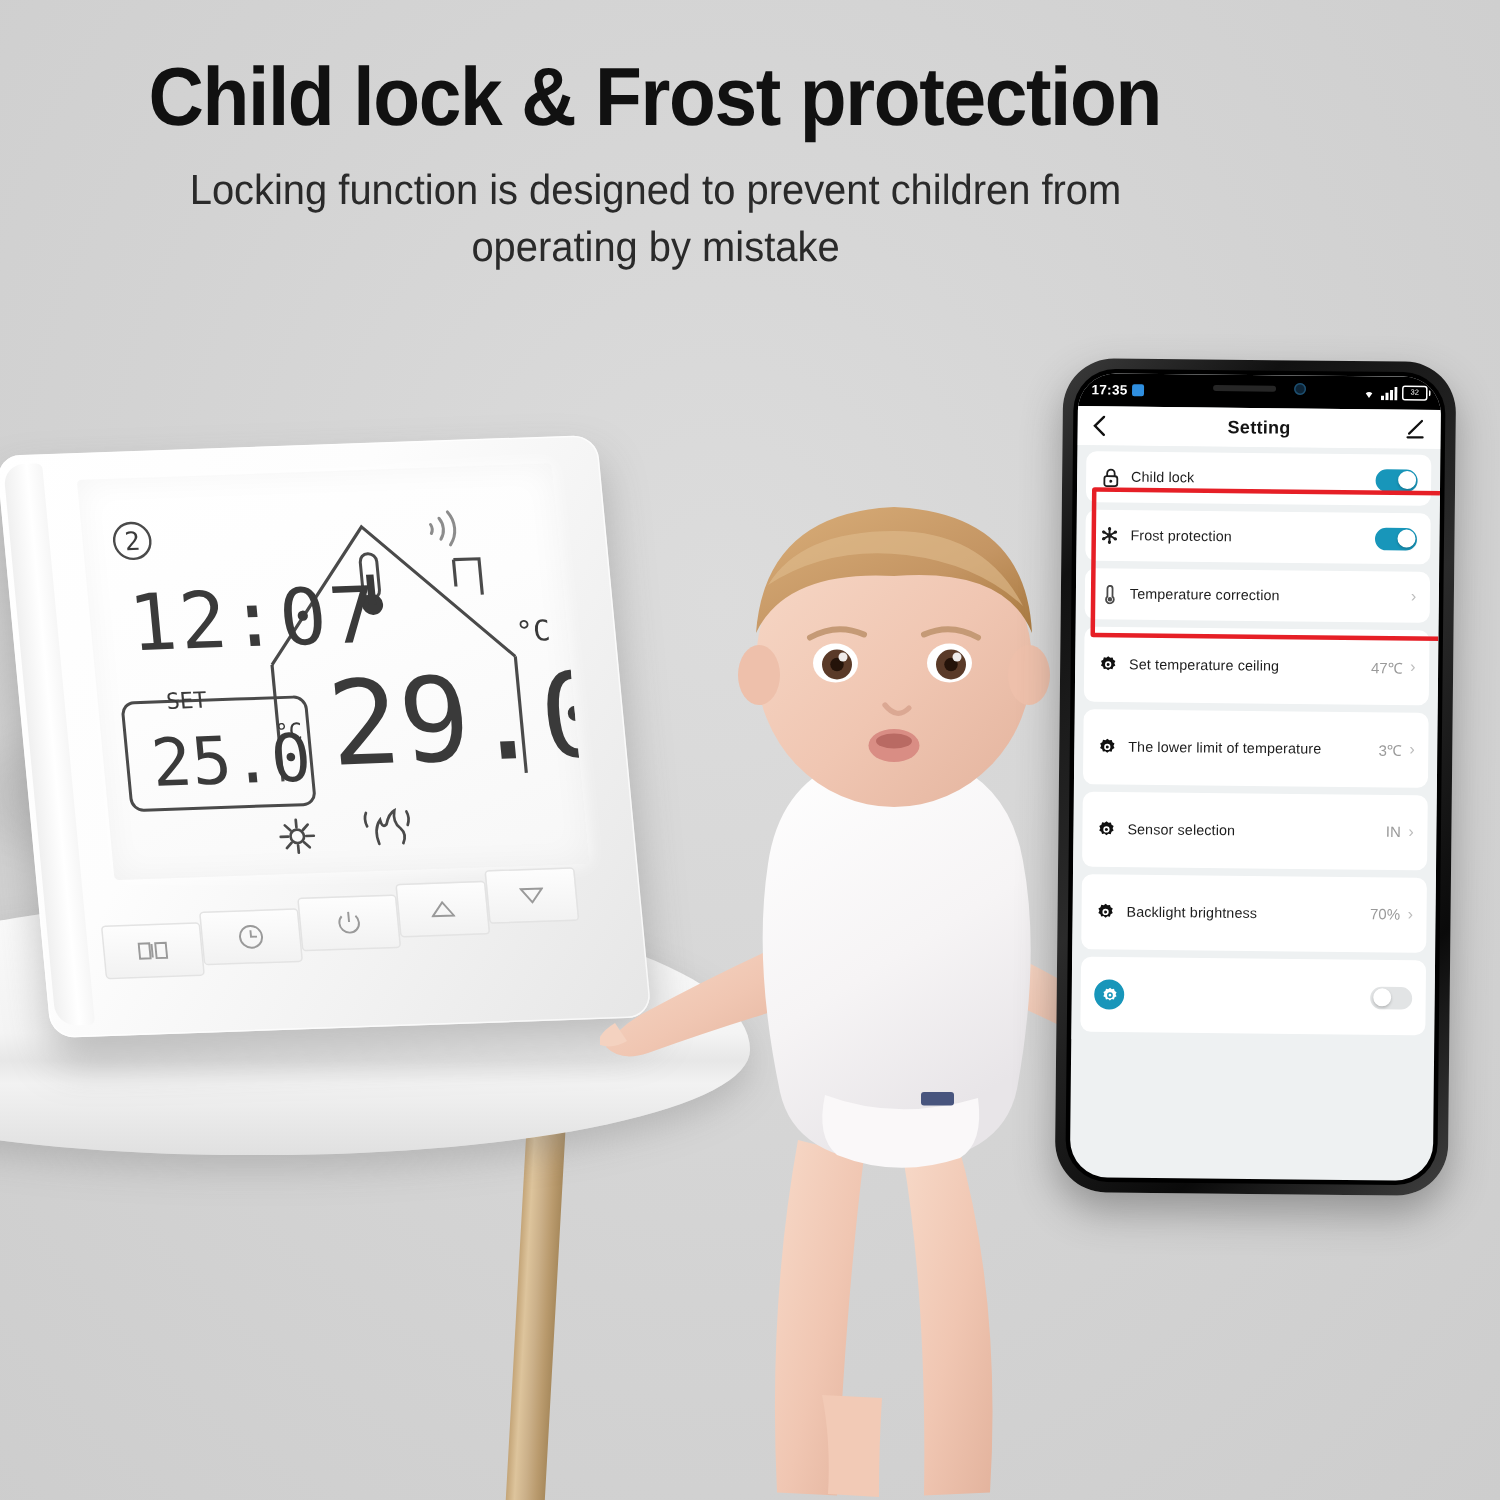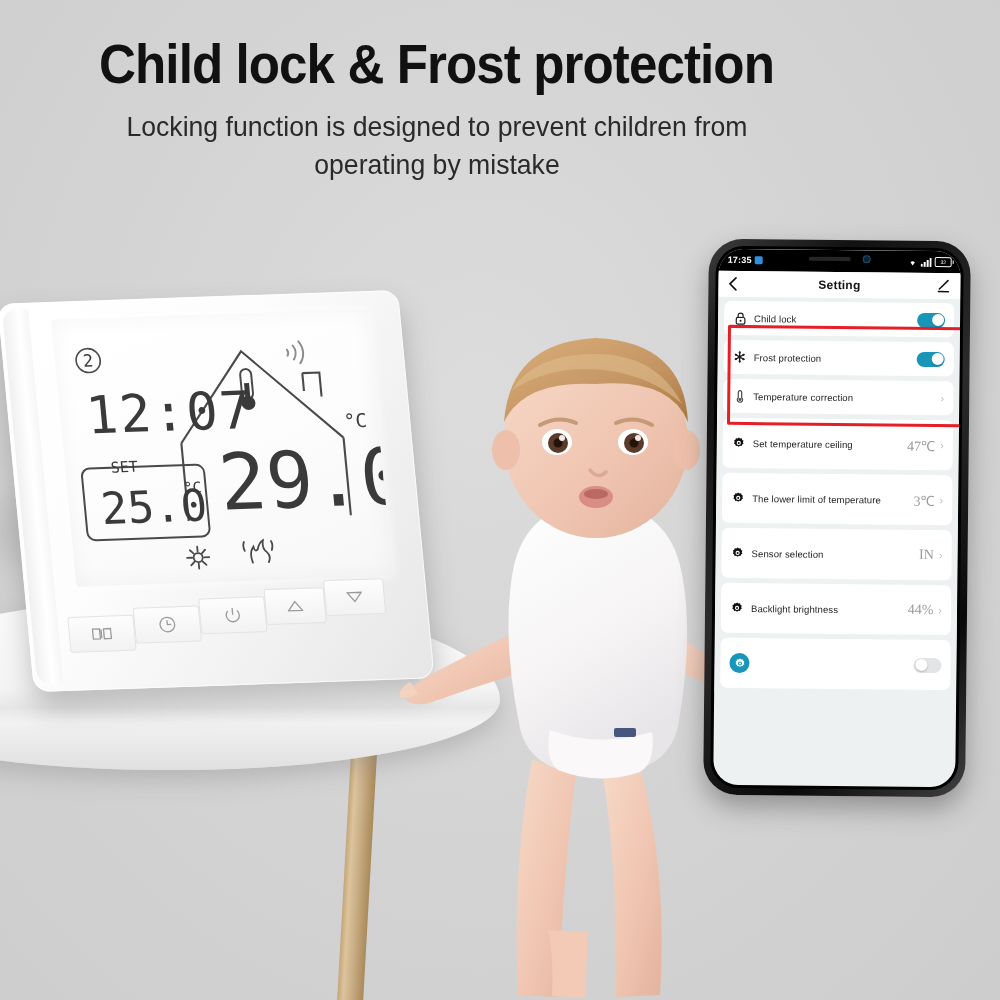--- a/index.html
+++ b/index.html
@@ -133,21 +133,21 @@
 
   .list{flex:1;overflow:hidden;background:#eef1f2;padding:4px 6px 0;}
   .card{
     background:#fff;border-radius:7px;margin-bottom:5px;
     display:flex;align-items:center;padding:0 9px;
     min-height:34px;
   }
   .card.tall{min-height:50px;}
   .card-ico{width:14px;display:flex;align-items:center;justify-content:center;color:#1d1d1d;flex:none;}
   .card-label{font-size:9.5px;color:#1d1d1d;margin-left:7px;flex:1;letter-spacing:.1px;}
-  .card-val{font-size:14px;color:#9a9a9a;margin-right:5px;font-family:Liberation Serif, serif;}
+  .card-val{font-size:10px;color:#9a9a9a;margin-right:5px;}
   .chev{color:#bdbdbd;font-size:11px;line-height:1;}
 
   .toggle{width:28px;height:15px;border-radius:9px;position:relative;flex:none;}
   .toggle.on{background:#1896ba;}
   .toggle.off{background:#e2e4e5;}
   .toggle .knob{position:absolute;top:1.5px;width:12px;height:12px;border-radius:50%;background:#fff;
     box-shadow:0 1px 2px rgba(0,0,0,.22);}
   .toggle.on .knob{right:1.5px;}
   .toggle.off .knob{left:1.5px;}
 
@@ -461,21 +461,21 @@
 
             <div class="card tall">
               <span class="card-ico">
                 <svg width="12" height="12" viewBox="0 0 12 12">
                   <path d="M6 0.6l1.3 1 1.6-.3.5 1.6 1.4.8-.7 1.5.7 1.5-1.4.8-.5 1.6-1.6-.3-1.3 1-1.3-1-1.6.3-.5-1.6-1.4-.8.7-1.5-.7-1.5 1.4-.8.5-1.6 1.6.3z" fill="#111"></path>
                   <circle cx="6" cy="6" r="2.1" fill="#fff"></circle>
                   <circle cx="6" cy="6" r="1" fill="#111"></circle>
                 </svg>
               </span>
               <span class="card-label">Backlight brightness</span>
-              <span class="card-val">44%</span>
+              <span class="card-val">70%</span>
               <span class="chev">›</span>
             </div>
 
             <div class="card tall">
               <span class="blue-badge">
                 <svg width="11" height="11" viewBox="0 0 12 12">
                   <path d="M6 0.6l1.3 1 1.6-.3.5 1.6 1.4.8-.7 1.5.7 1.5-1.4.8-.5 1.6-1.6-.3-1.3 1-1.3-1-1.6.3-.5-1.6-1.4-.8.7-1.5-.7-1.5 1.4-.8.5-1.6 1.6.3z" fill="#fff"></path>
                   <circle cx="6" cy="6" r="2.1" fill="#1896ba"></circle>
                   <circle cx="6" cy="6" r="1" fill="#fff"></circle>
                 </svg>

